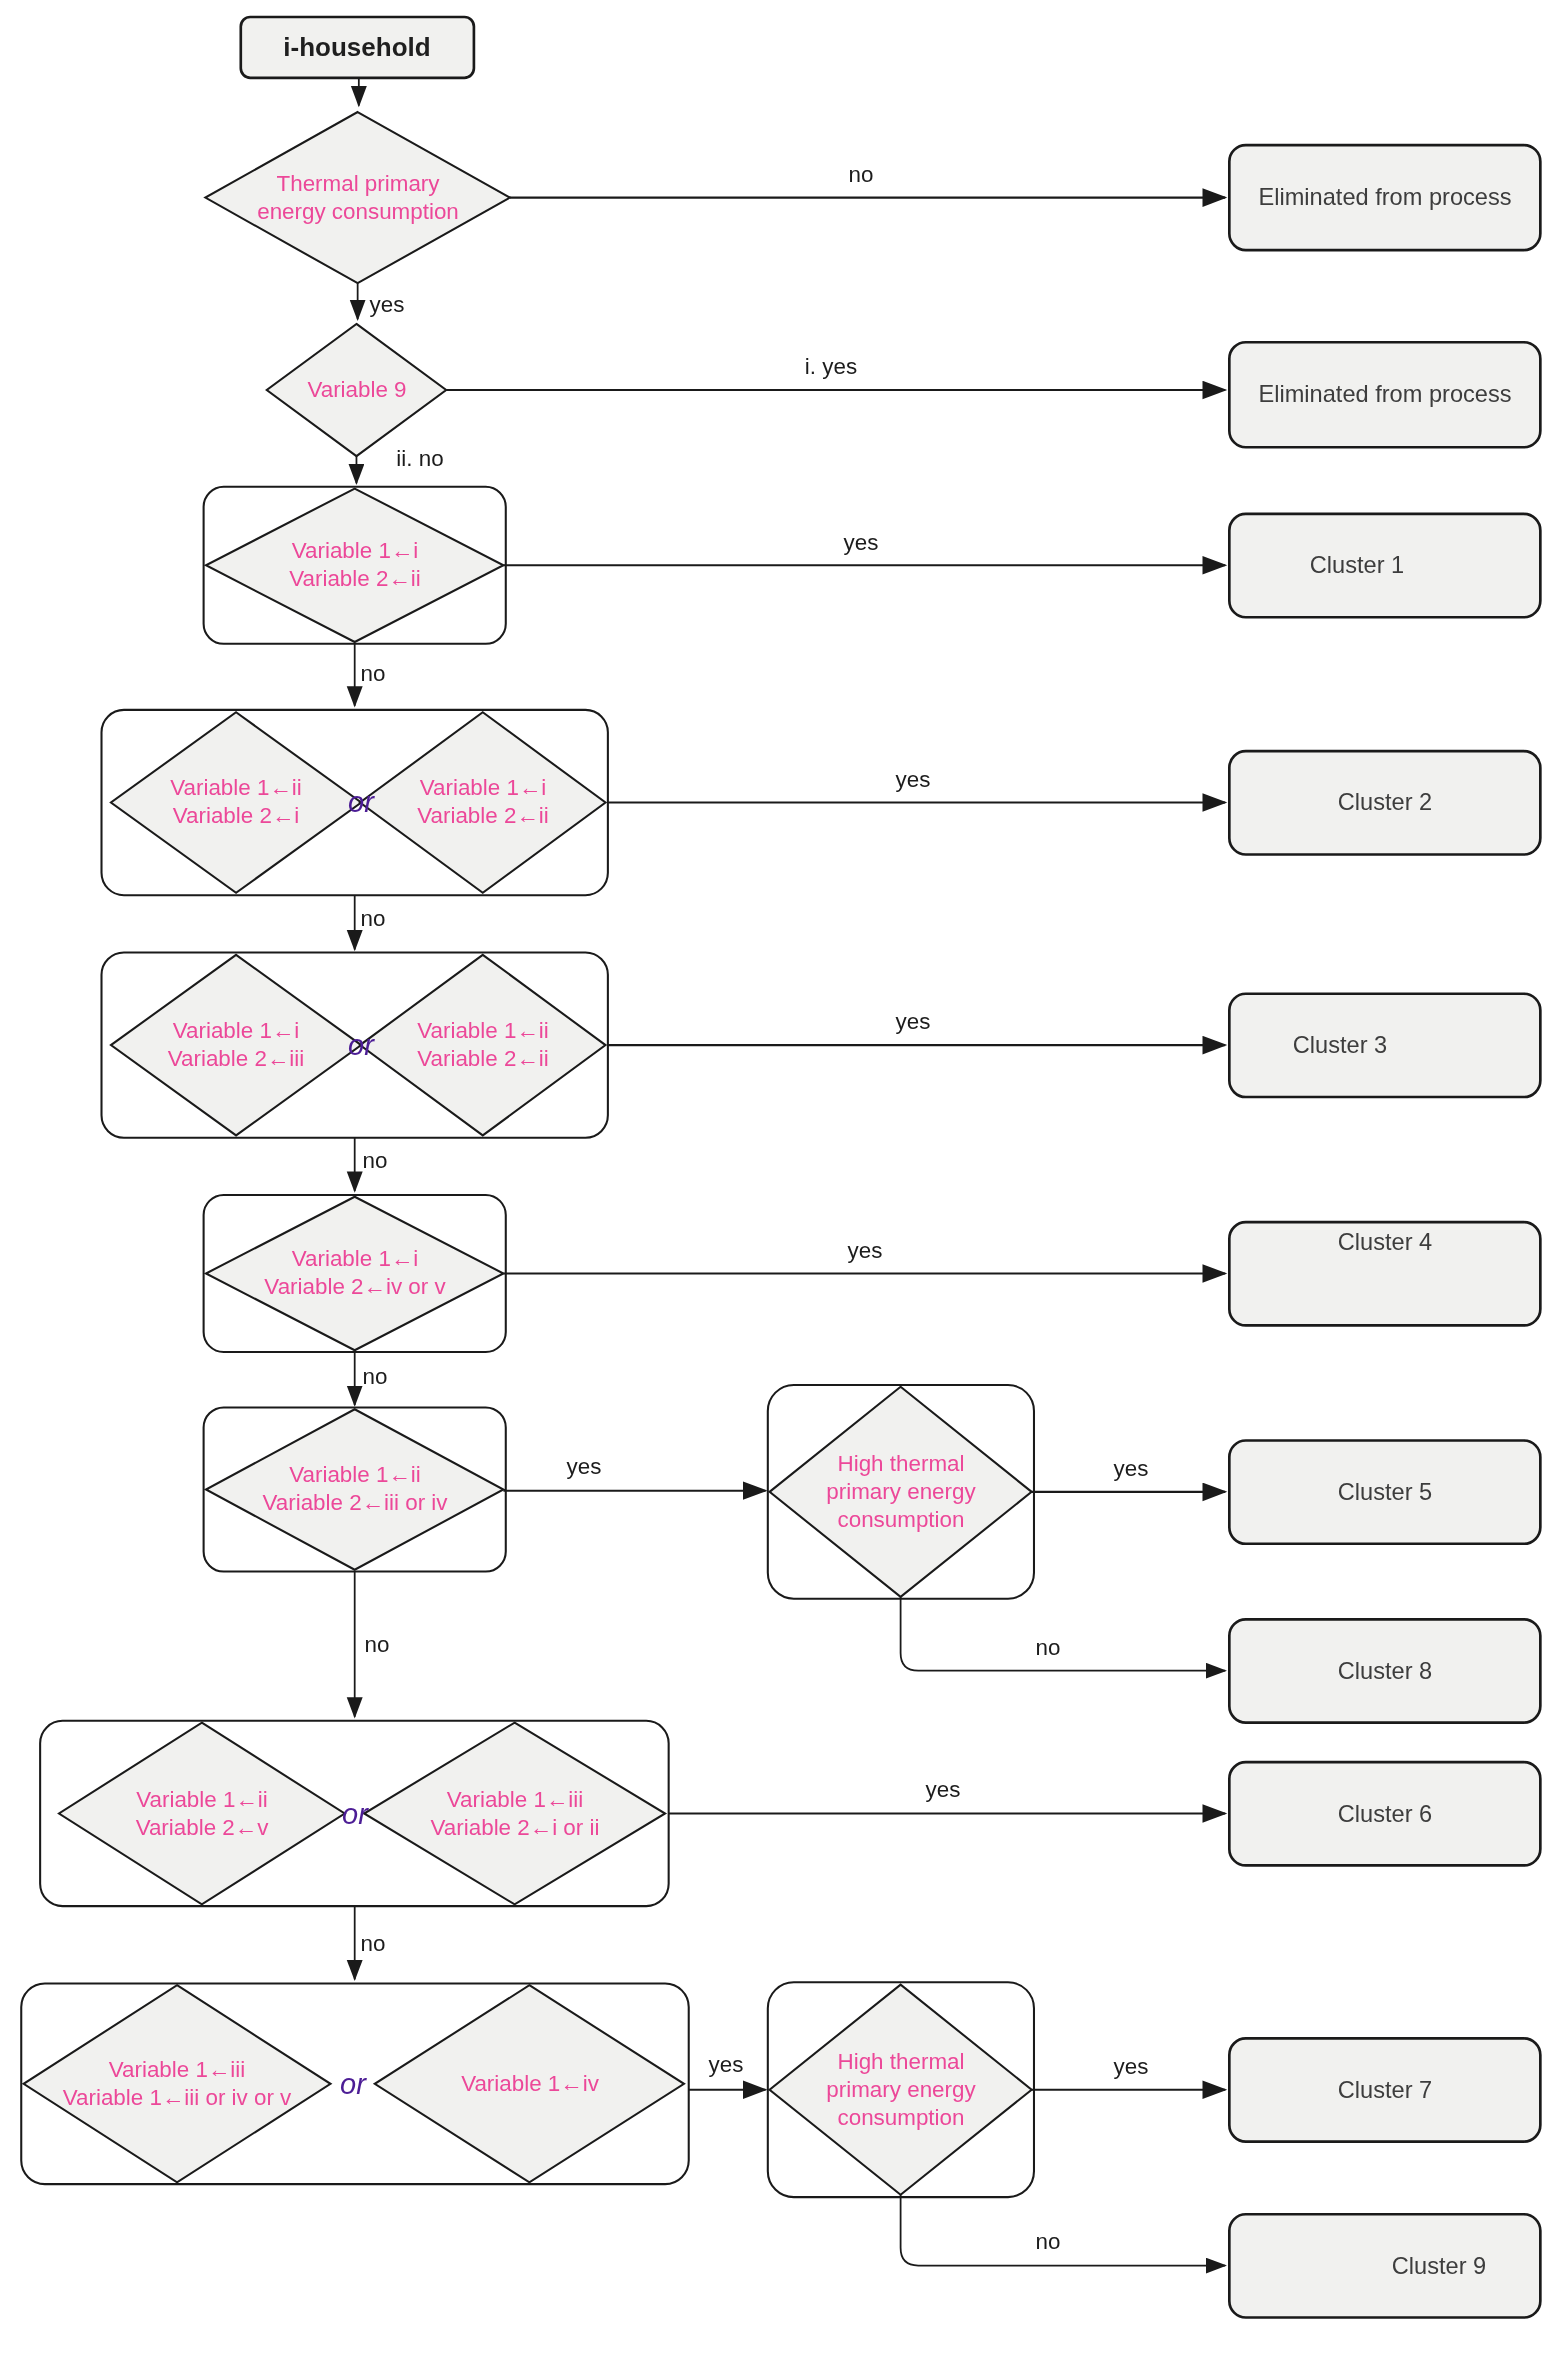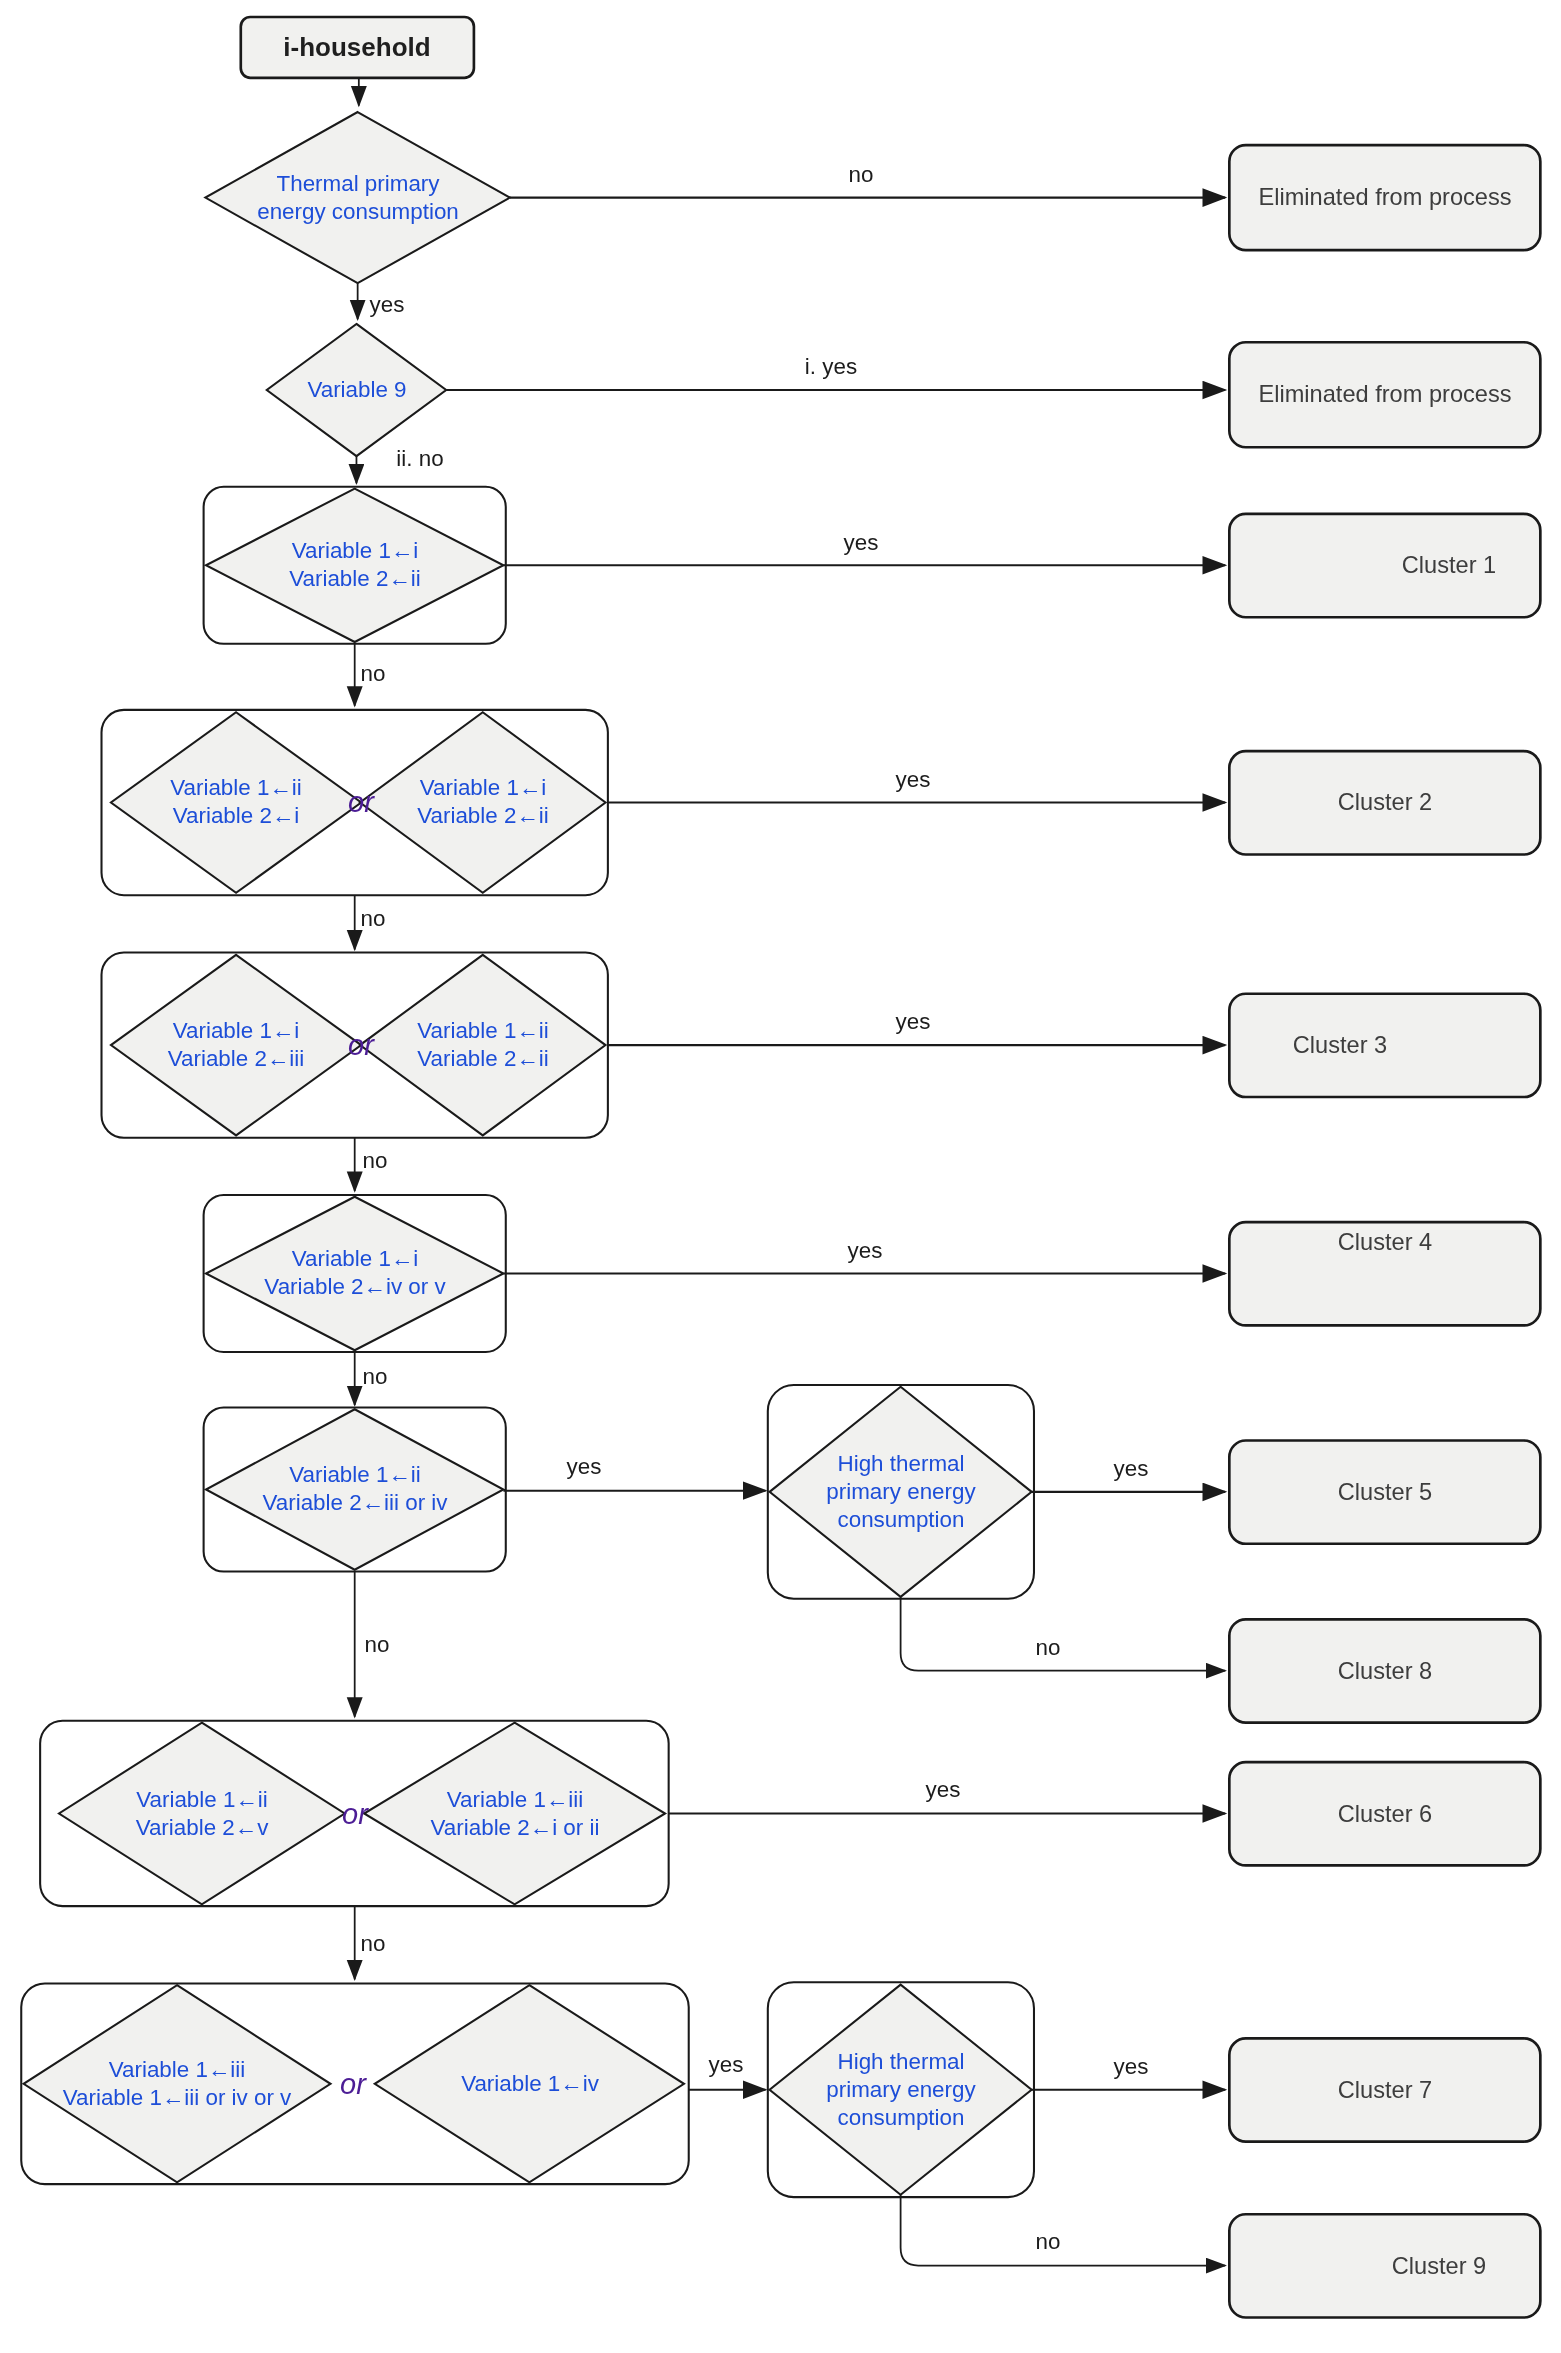--- a/index.html
+++ b/index.html
@@ -10,21 +10,21 @@
     font-family:"Liberation Sans","DejaVu Sans",sans-serif;
     overflow:hidden;
   }
   #wires{position:absolute;left:0;top:0;}
   .nodetext{
     position:absolute;
     transform:translate(-50%,-50%);
     text-align:center;
     font-size:22.4px;
     line-height:28px;
-    color:#1d4ed8;
+    color:#ec4899;
     white-space:nowrap;
   }
   .termtext{
     position:absolute;
     transform:translate(-50%,-50%);
     text-align:center;
     font-size:23.6px;
     color:#3d3d3d;
     white-space:nowrap;
   }
@@ -200,21 +200,21 @@
   </div>
 
   <div class="nodetext" style="left:901px;top:2090px">
     <div>High thermal</div>
     <div>primary energy</div>
     <div>consumption</div>
   </div>
 
   <div class="termtext" style="left:1385px;top:197px">Eliminated from process</div>
   <div class="termtext" style="left:1385px;top:394px">Eliminated from process</div>
-  <div class="termtext" style="left:1449px;top:565px">Cluster 1</div>
+  <div class="termtext" style="left:1357px;top:565px">Cluster 1</div>
   <div class="termtext" style="left:1385px;top:802px">Cluster 2</div>
   <div class="termtext" style="left:1340px;top:1045px">Cluster 3</div>
   <div class="termtext" style="left:1385px;top:1242px">Cluster 4</div>
   <div class="termtext" style="left:1385px;top:1492px">Cluster 5</div>
   <div class="termtext" style="left:1385px;top:1671px">Cluster 8</div>
   <div class="termtext" style="left:1385px;top:1814px">Cluster 6</div>
   <div class="termtext" style="left:1385px;top:2090px">Cluster 7</div>
   <div class="termtext" style="left:1439px;top:2266px">Cluster 9</div>
 
   <div class="elabel" style="left:861px;top:175px">no</div>

